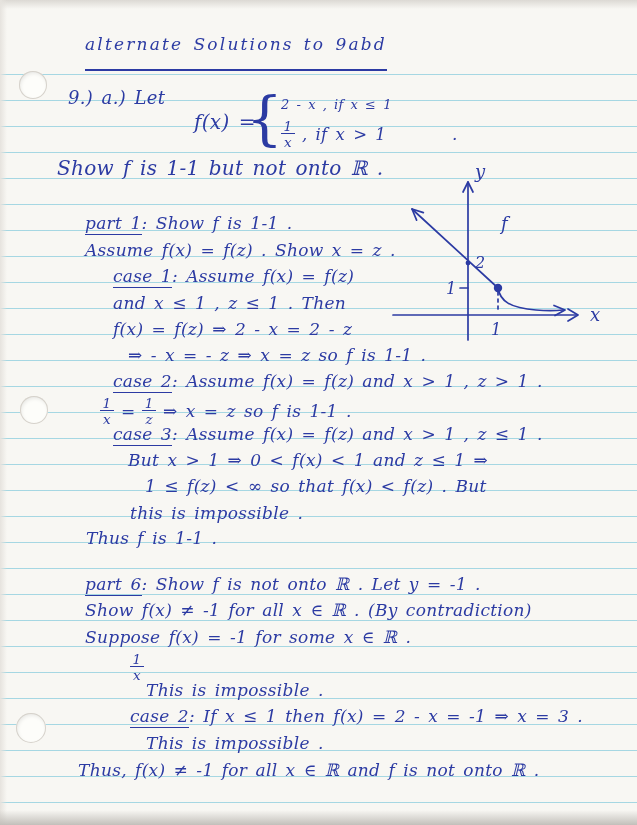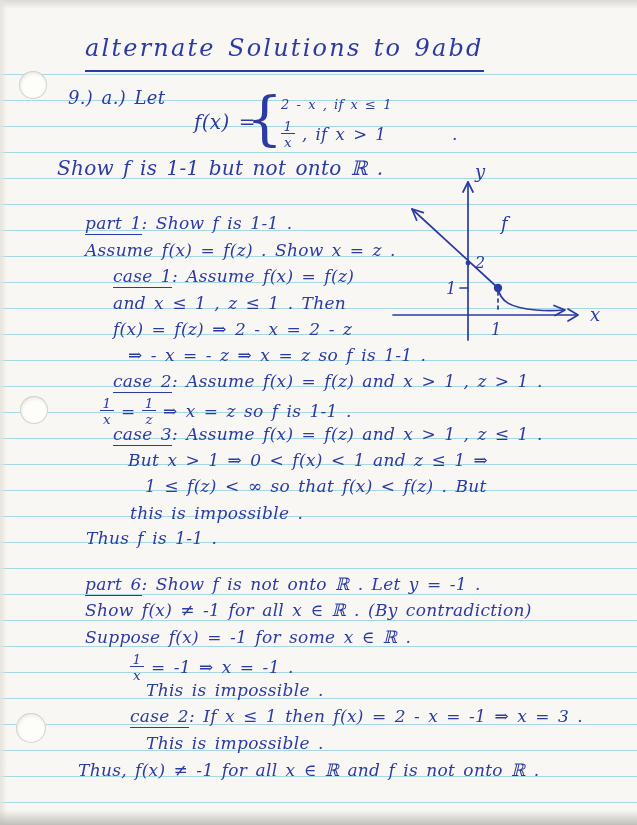--- a/index.html
+++ b/index.html
@@ -28,22 +28,22 @@
     position:absolute;border-radius:50%;background:#fdfdfa;
     box-shadow:inset 0 0 0 1px #d6d2cb, inset 1px 2px 4px rgba(0,0,0,.10);
   }
   .ln{
     position:absolute;white-space:nowrap;color:var(--ink);
     font:italic 17px "DejaVu Serif", serif;
     letter-spacing:.3px;word-spacing:2.5px;
   }
   .u{border-bottom:1.7px solid currentColor;padding-bottom:1px;}
   .title{
-    font-size:24px;letter-spacing:2.2px;
-    border-bottom:2px solid currentColor;padding-bottom:8px;
+    font-size:17px;letter-spacing:2.2px;
+    border-bottom:2px solid currentColor;padding-bottom:15px;
   }
   .brace{
     position:absolute;color:var(--ink);
     font:400 58px/1 "DejaVu Serif", serif;
   }
   .frow{display:flex;align-items:center;gap:7px;}
   .frac{
     display:inline-flex;flex-direction:column;align-items:center;
     line-height:1.05;font-size:13.5px;vertical-align:middle;
   }
@@ -134,21 +134,20 @@
 
 <div class="ln" style="left:85px;top:574px"><span class="u">part 6</span><span>:   Show  f  is not onto  ℝ .  Let  y = -1 .</span></div>
 <div class="ln" style="left:85px;top:600px">Show  f(x) ≠ -1  for all  x ∈ ℝ  .   (By contradiction)</div>
 <div class="ln" style="left:85px;top:627px">Suppose  f(x) = -1   for some  x ∈ ℝ .</div>
 
 <div class="ln frow" style="left:130px;top:652px">
   <span class="frac">
       <span class="num">1</span>
       <span class="den">x</span>
     </span>
-  <span>= -1  ⇒  x = -1 .</span>
 </div>
 <div class="ln" style="left:146px;top:680px">This is impossible .</div>
 
 <div class="ln" style="left:130px;top:706px"><span class="u">case 2</span><span>:  If  x ≤ 1  then  f(x) = 2 - x = -1  ⇒  x = 3 .</span></div>
 <div class="ln" style="left:146px;top:733px">This is impossible  .</div>
 
 <div class="ln" style="left:78px;top:760px">Thus,  f(x) ≠ -1  for all  x ∈ ℝ  and  f is not onto  ℝ .</div>
 
 <div class="edge-top"></div>
 <div class="edge-left"></div>

